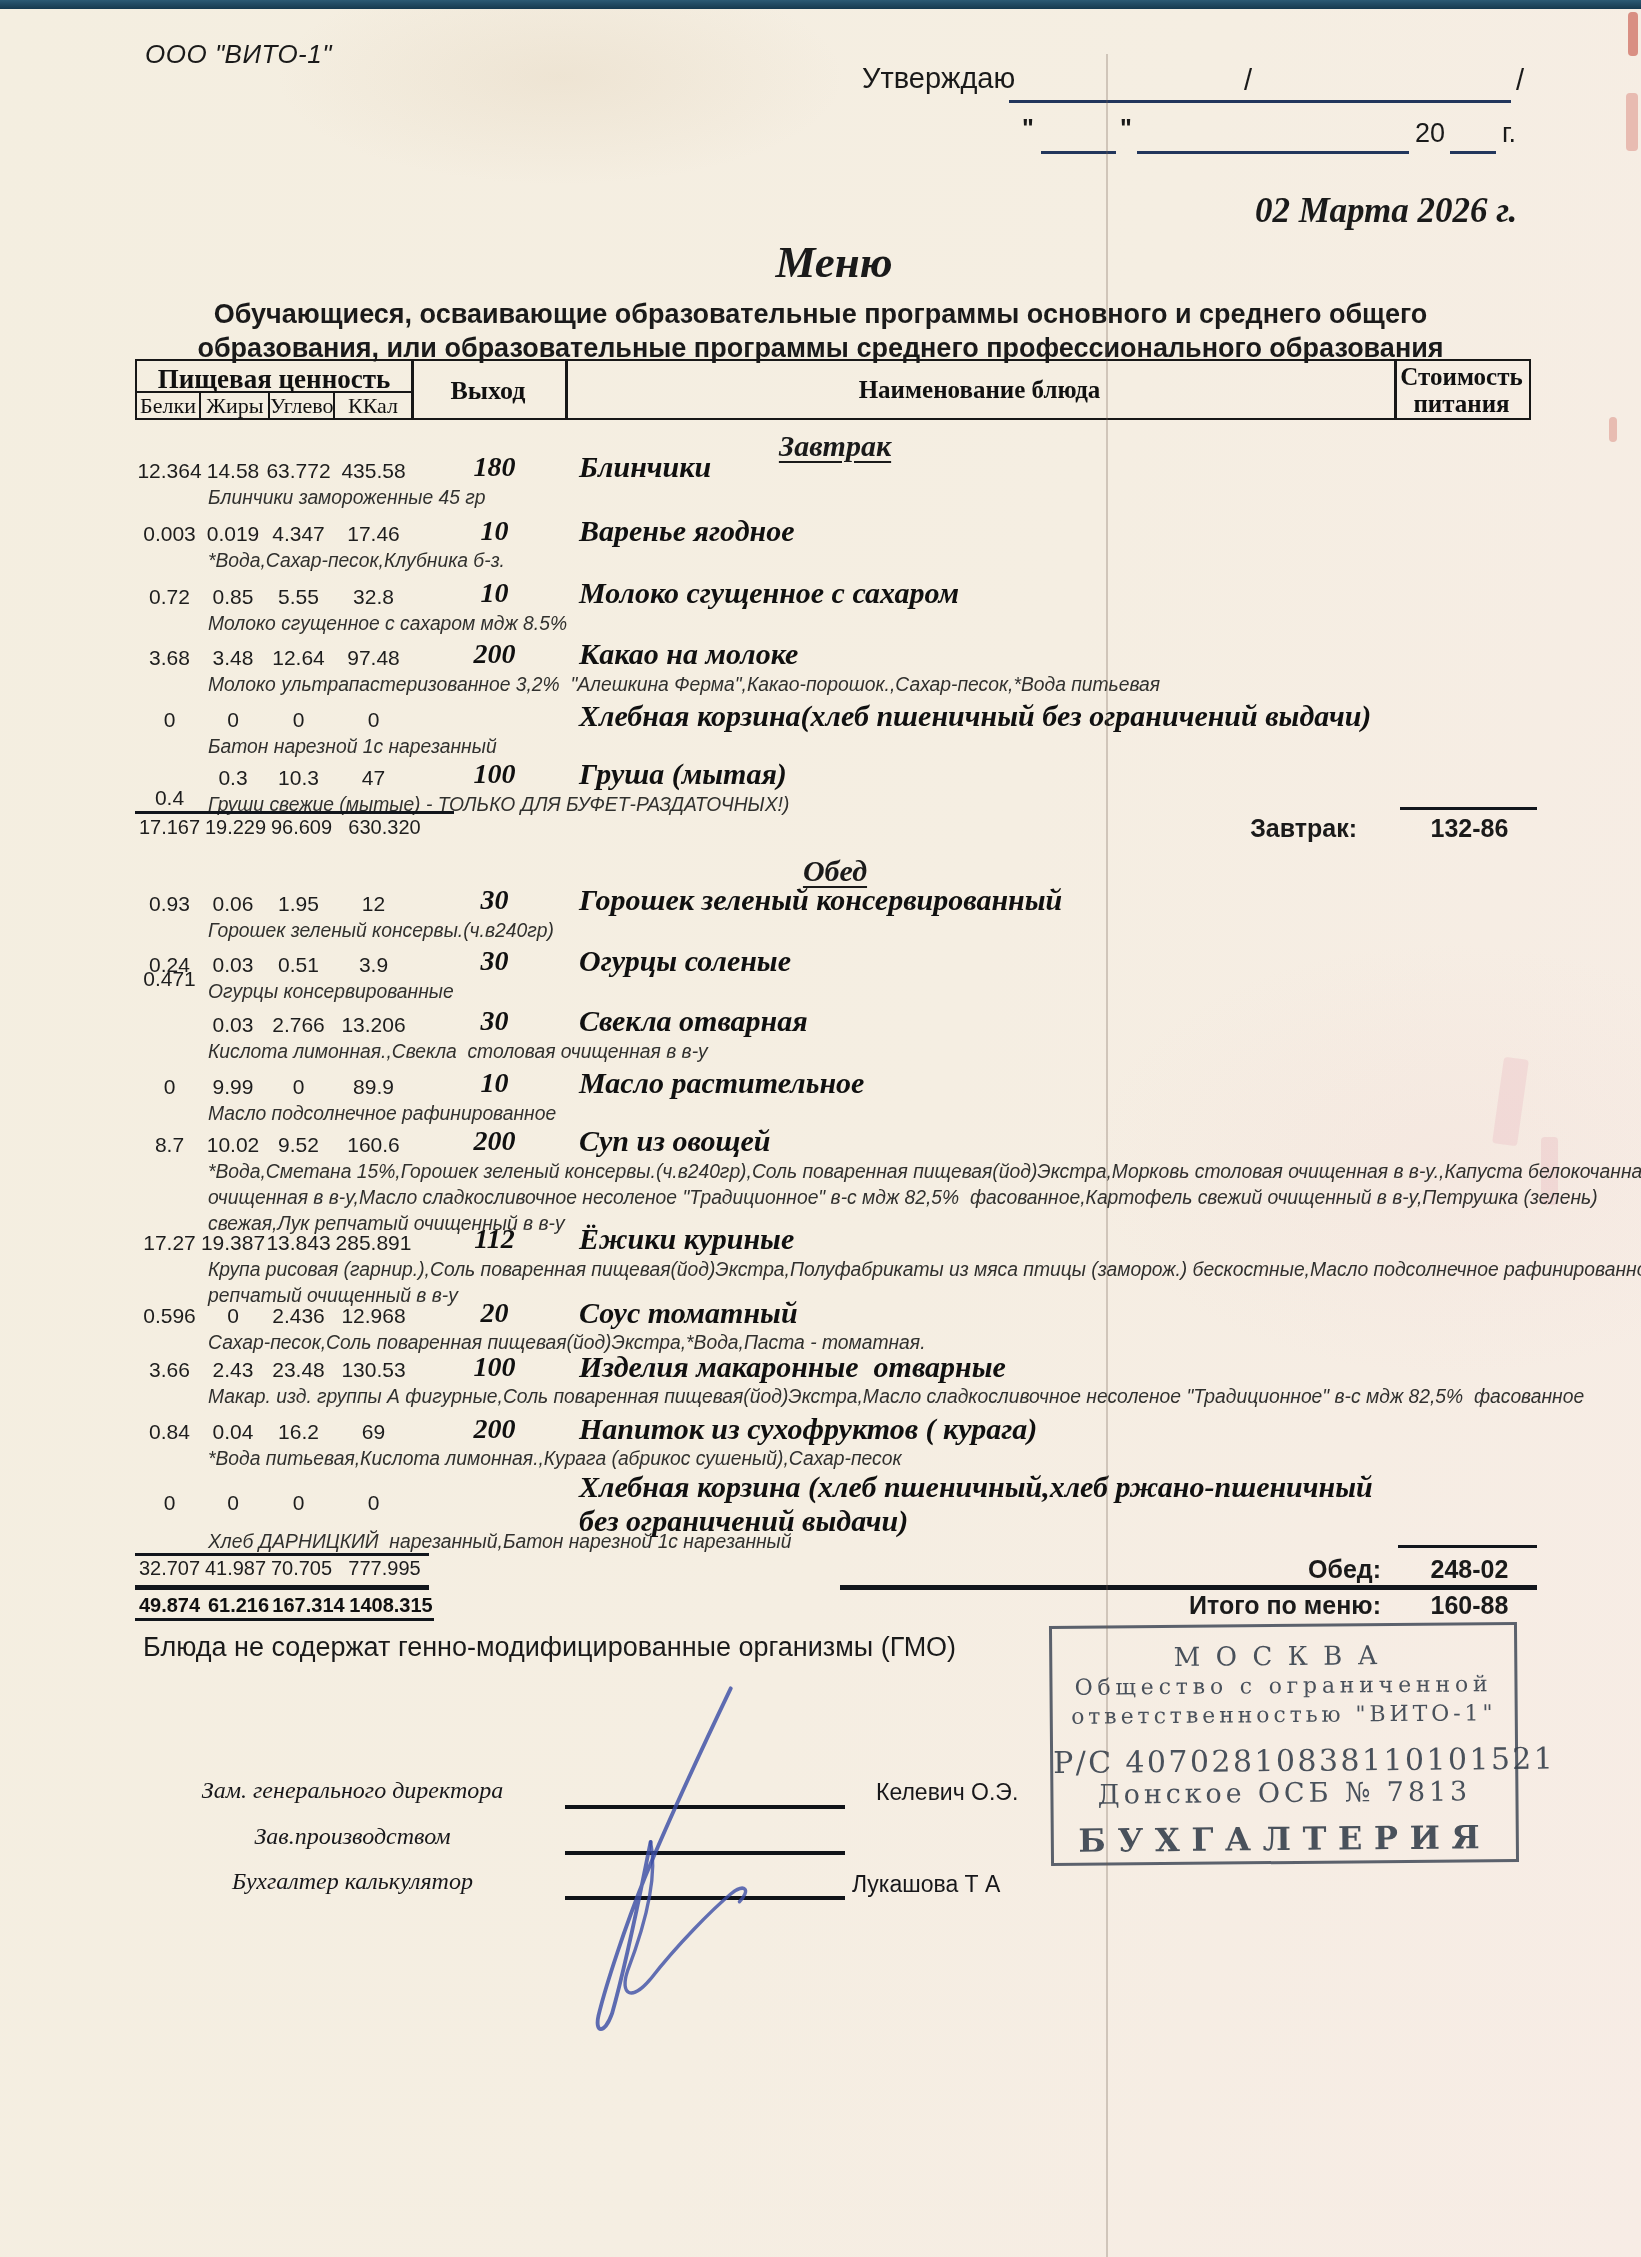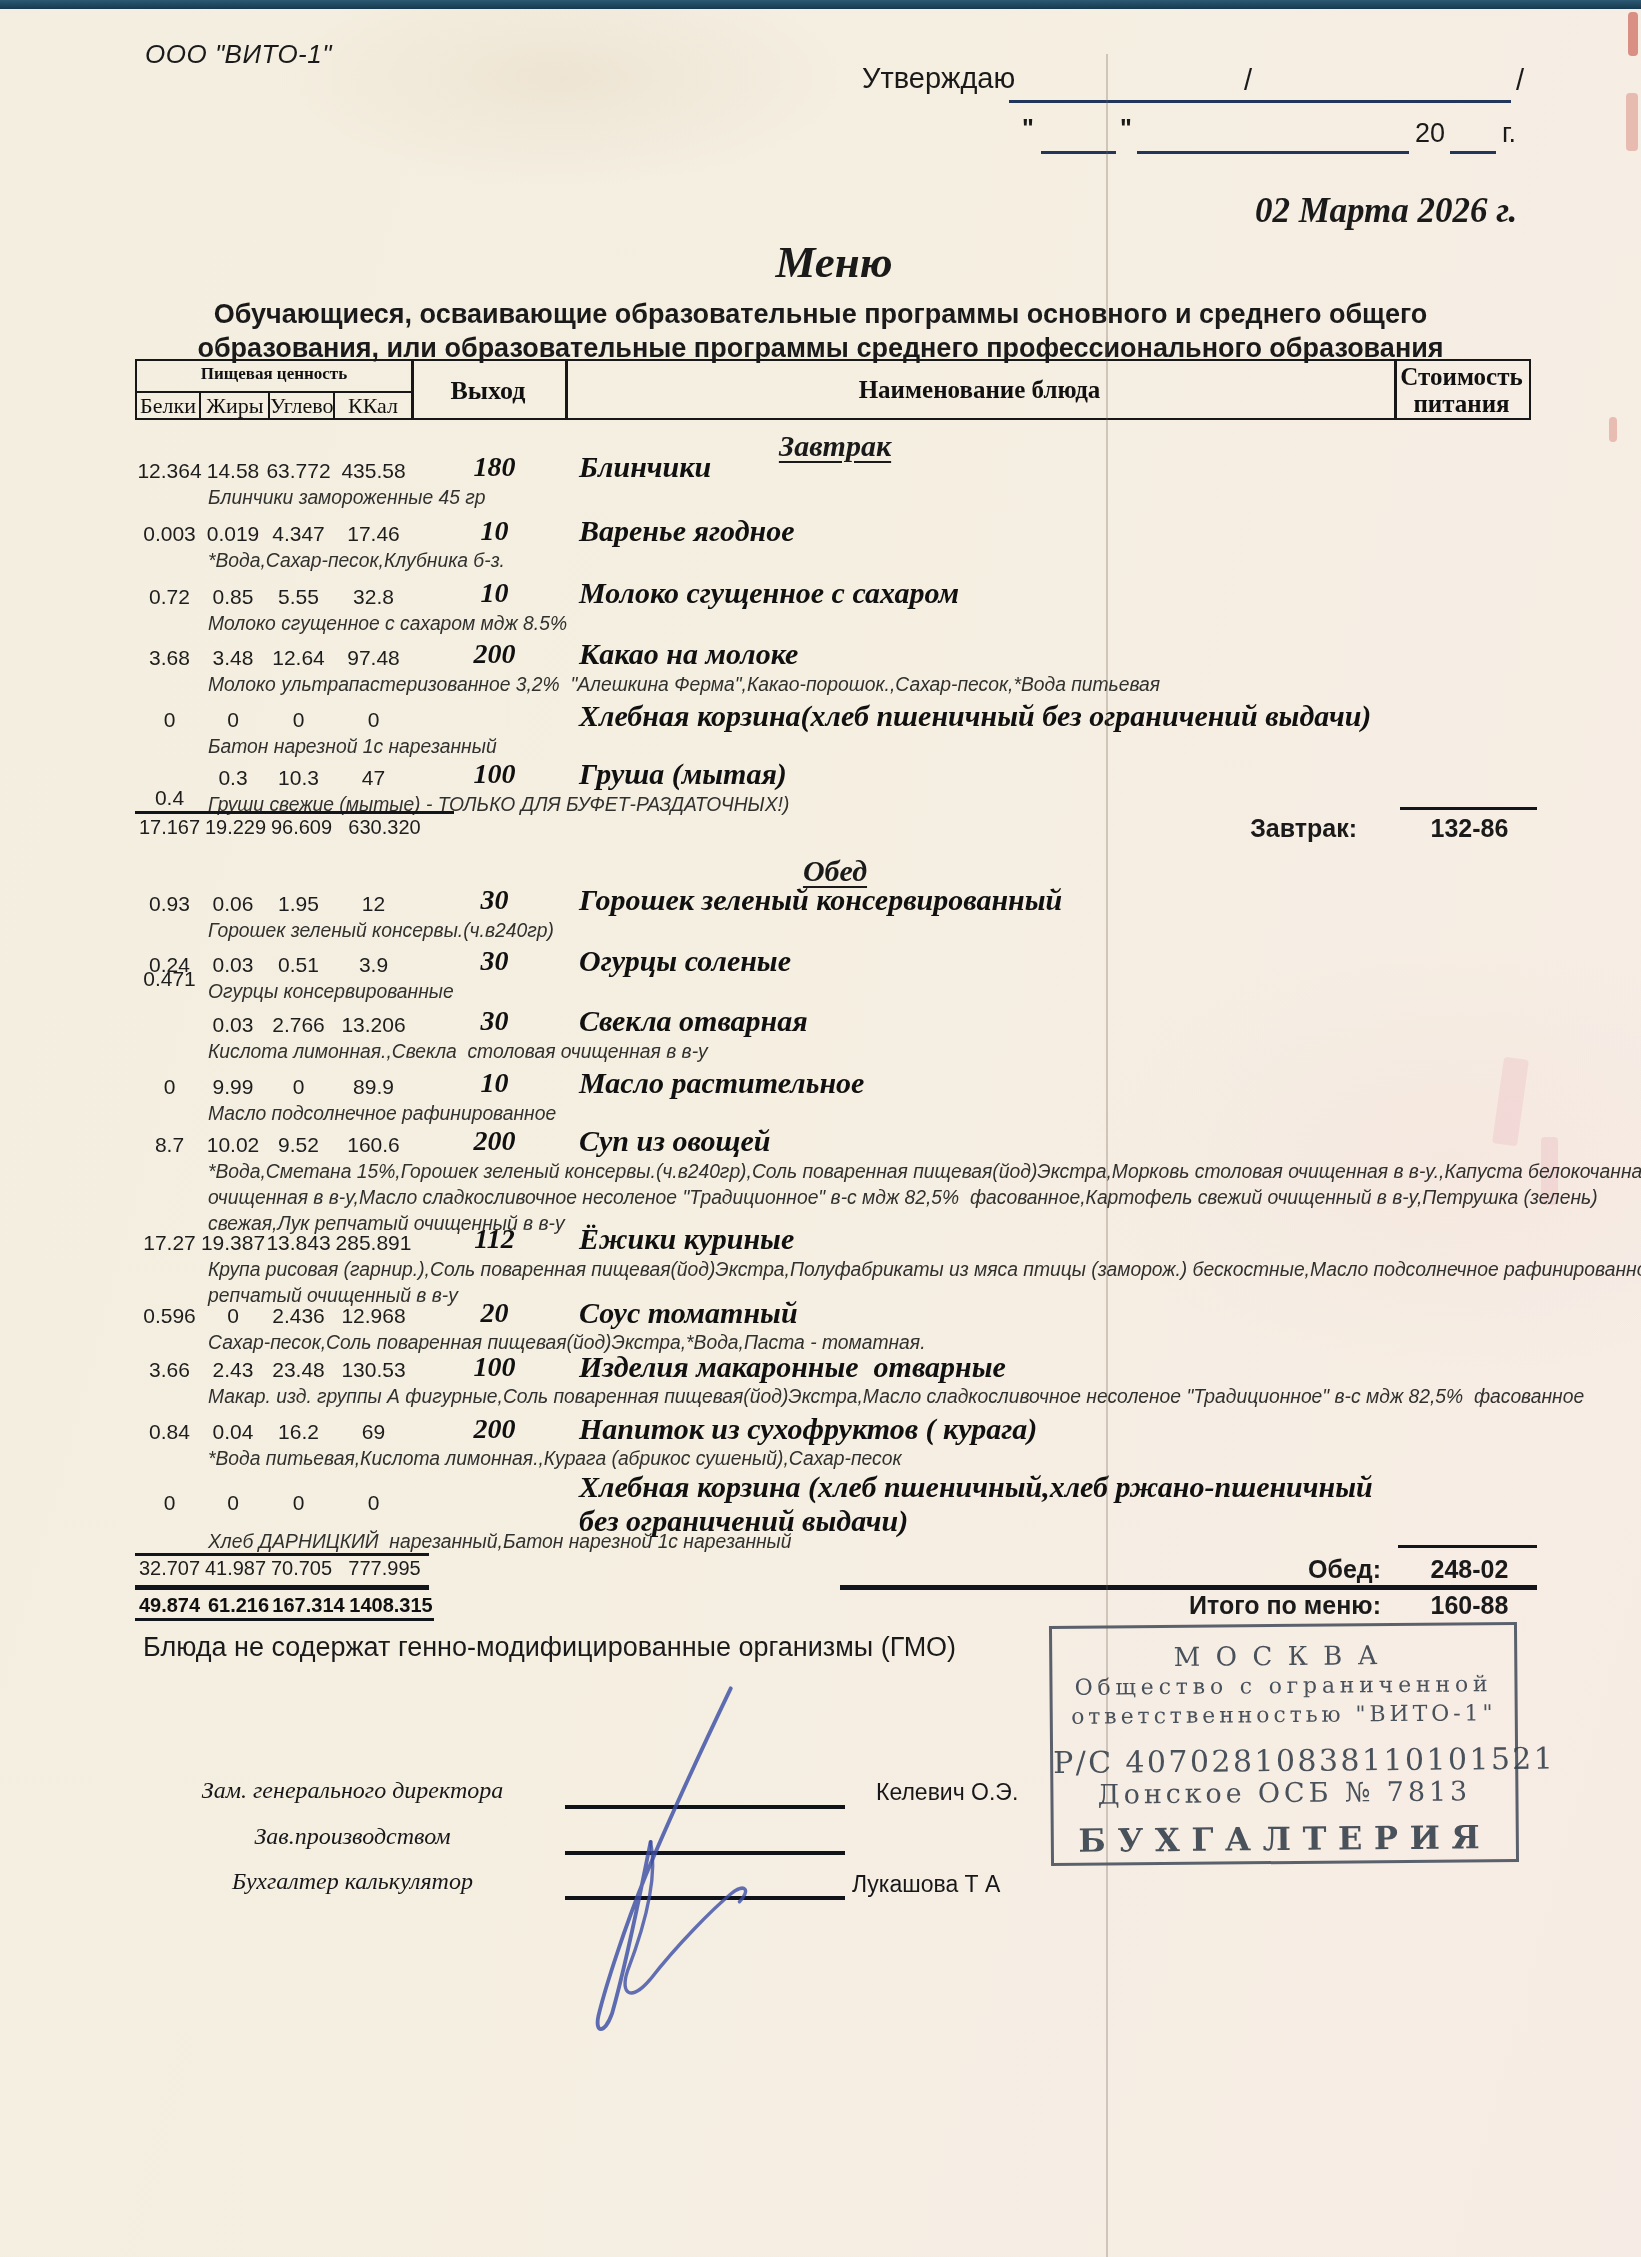--- a/index.html
+++ b/index.html
@@ -94,21 +94,21 @@
   <div class="abs subtitle center" style="left:135px;top:331px;width:1371px;">образования, или образовательные программы среднего профессионального образования</div>
 
   <div class="abs thead" style="left:135px;top:359px;width:1392px;height:57px;">
     <div class="vline" style="left:274px;"></div>
     <div class="vline" style="left:428px;"></div>
     <div class="vline" style="left:1257px;"></div>
     <div class="hline" style="left:0;top:30px;width:274px;"></div>
     <div class="svline" style="left:62px;top:32px;height:25px;"></div>
     <div class="svline" style="left:131px;top:32px;height:25px;"></div>
     <div class="svline" style="left:196px;top:32px;height:25px;"></div>
-    <div class="abs th-label center" style="left:0;top:2.9px;width:274px;font-size:17px;">Пищевая ценность</div>
+    <div class="abs th-label center" style="left:0;top:2.9px;width:274px;font-size:27px;">Пищевая ценность</div>
     <div class="abs th-sub center" style="left:0;top:32px;width:62px;">Белки</div>
     <div class="abs th-sub center" style="left:64px;top:32px;width:68px;">Жиры</div>
     <div class="abs th-sub center" style="left:133px;top:32px;width:63px;">Углево</div>
     <div class="abs th-sub center" style="left:198px;top:32px;width:76px;">ККал</div>
     <div class="abs th-label center" style="left:274px;top:15.4px;width:154px;font-size:26px;">Выход</div>
     <div class="abs th-label center" style="left:428px;top:15.4px;width:829px;font-size:25px;">Наименование блюда</div>
     <div class="abs th-label center" style="left:1257px;top:1.9px;width:135px;font-size:25px;">Стоимость</div>
     <div class="abs th-label center" style="left:1257px;top:29px;width:135px;font-size:25px;">питания</div>
   </div>
 

